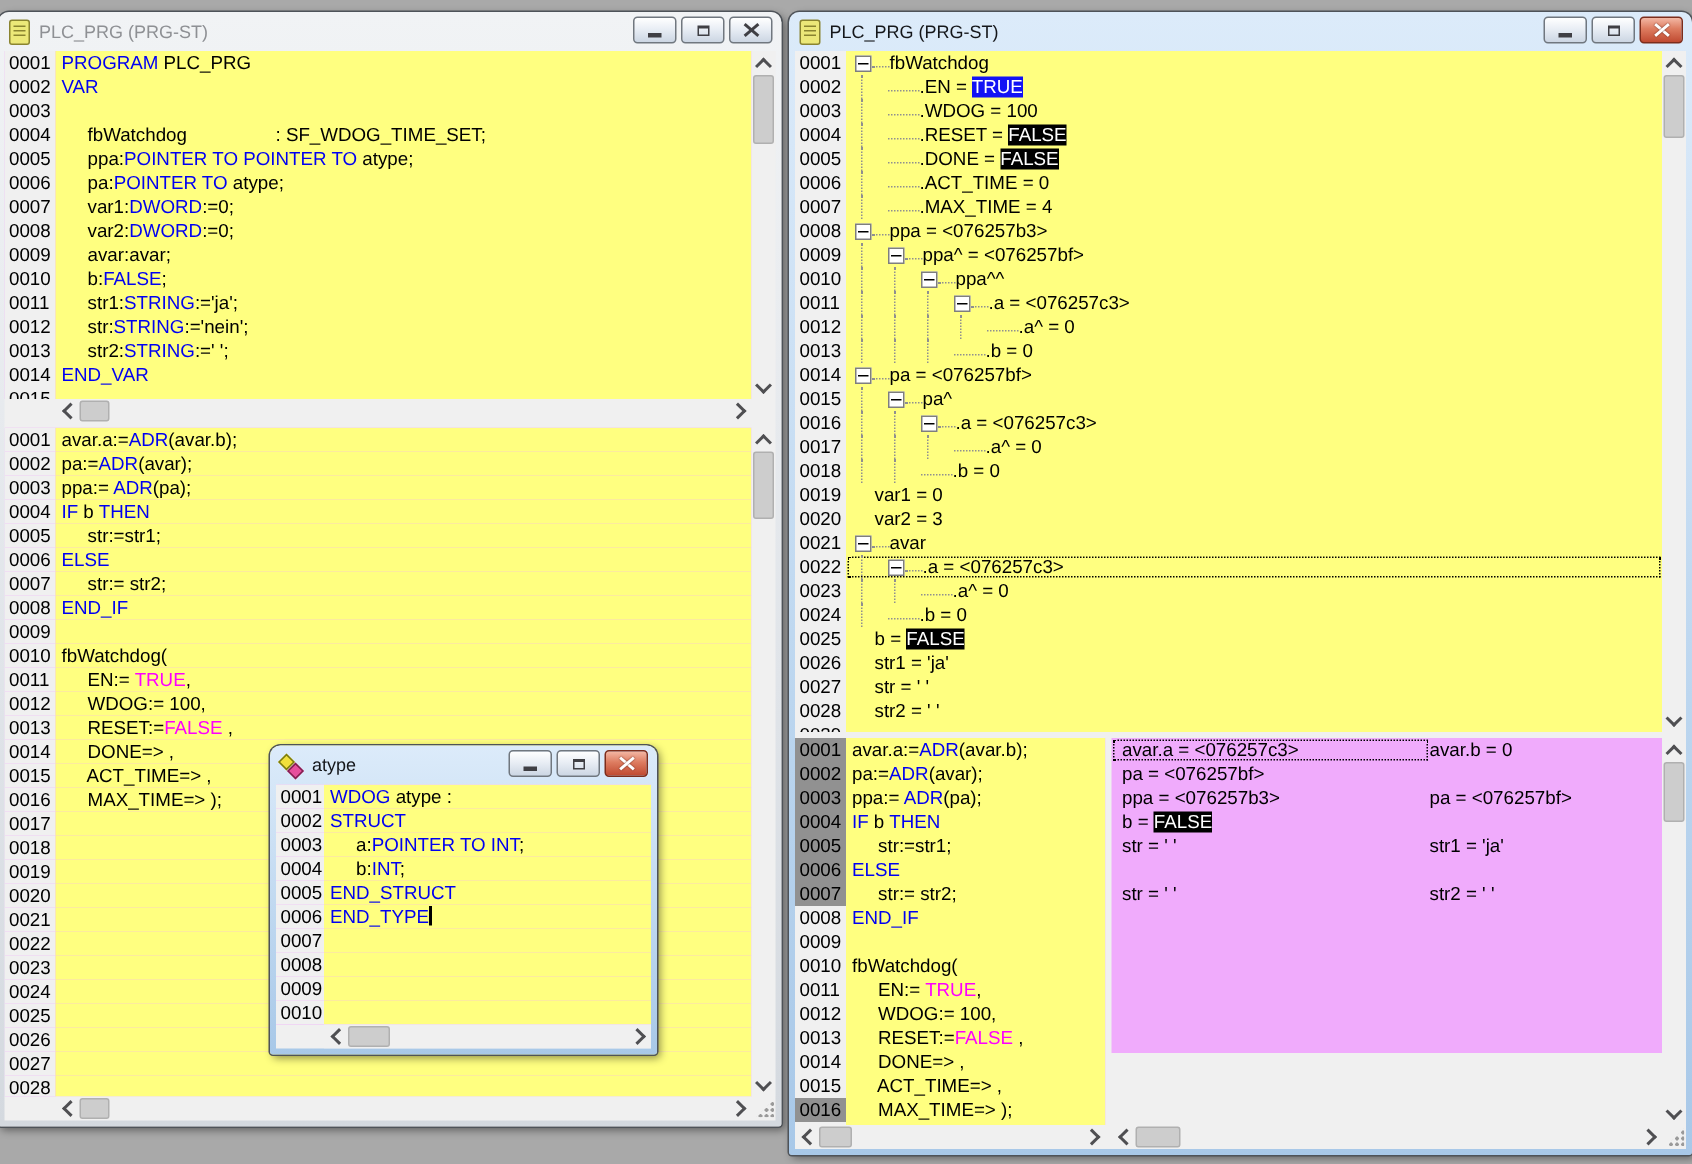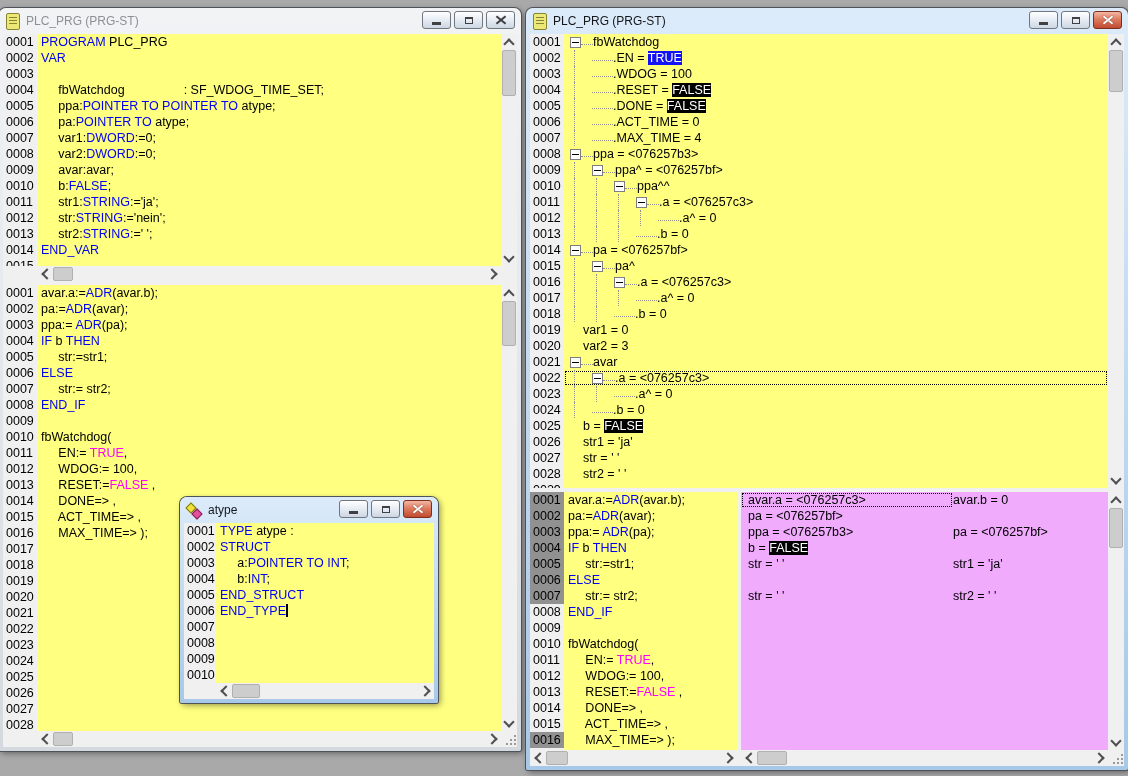--- a/index.html
+++ b/index.html
@@ -668,21 +668,21 @@
           <div class="crow">
             <span class="gut hl">0016</span>
             <span class="ctext"><span class="sg n">     MAX_TIME=&gt; );</span></span>
           </div>
           <div class="crow">
             <span class="gut">0017</span>
             <span class="ctext"></span>
           </div>
         </div>
       <div class="splitter" style="left:207px;top:0;width:4px;height:258px;"></div>
-      <div class="rows" id="rb-watch" style="left:211px;top:0;width:367px;height:282px;">
+      <div class="rows" id="rb-watch" style="left:211px;top:0;width:367px;height:210px;">
           <div class="wrow">
             <span class="wl sel"><span class="sg n">avar.a = &lt;076257c3&gt;</span></span>
             <span class="wr"><span class="sg n">avar.b = 0</span></span>
           </div>
           <div class="wrow">
             <span class="wl"><span class="sg n">pa = &lt;076257bf&gt;</span></span>
             <span class="wr"></span>
           </div>
           <div class="wrow">
             <span class="wl"><span class="sg n">ppa = &lt;076257b3&gt;</span></span>
@@ -793,21 +793,21 @@
         </span>
       <span class="wbtn wbtn-close-red">
           <i class="g-x white"></i>
         </span>
     </span>
   </div>
   <div class="client">
     <div class="rows" id="atype-body" style="left:0;top:0;width:250px;height:160px;">
         <div class="crow">
           <span class="gut sm">0001</span>
-          <span class="ctext"><span class="sg k">TYPE</span><span class="sg n"> atype :</span></span>
+          <span class="ctext"><span class="sg k">WDOG</span><span class="sg n"> atype :</span></span>
         </div>
         <div class="crow">
           <span class="gut sm">0002</span>
           <span class="ctext"><span class="sg k">STRUCT</span></span>
         </div>
         <div class="crow">
           <span class="gut sm">0003</span>
           <span class="ctext"><span class="sg n">     a:</span><span class="sg k">POINTER TO INT</span><span class="sg n">;</span></span>
         </div>
         <div class="crow">

